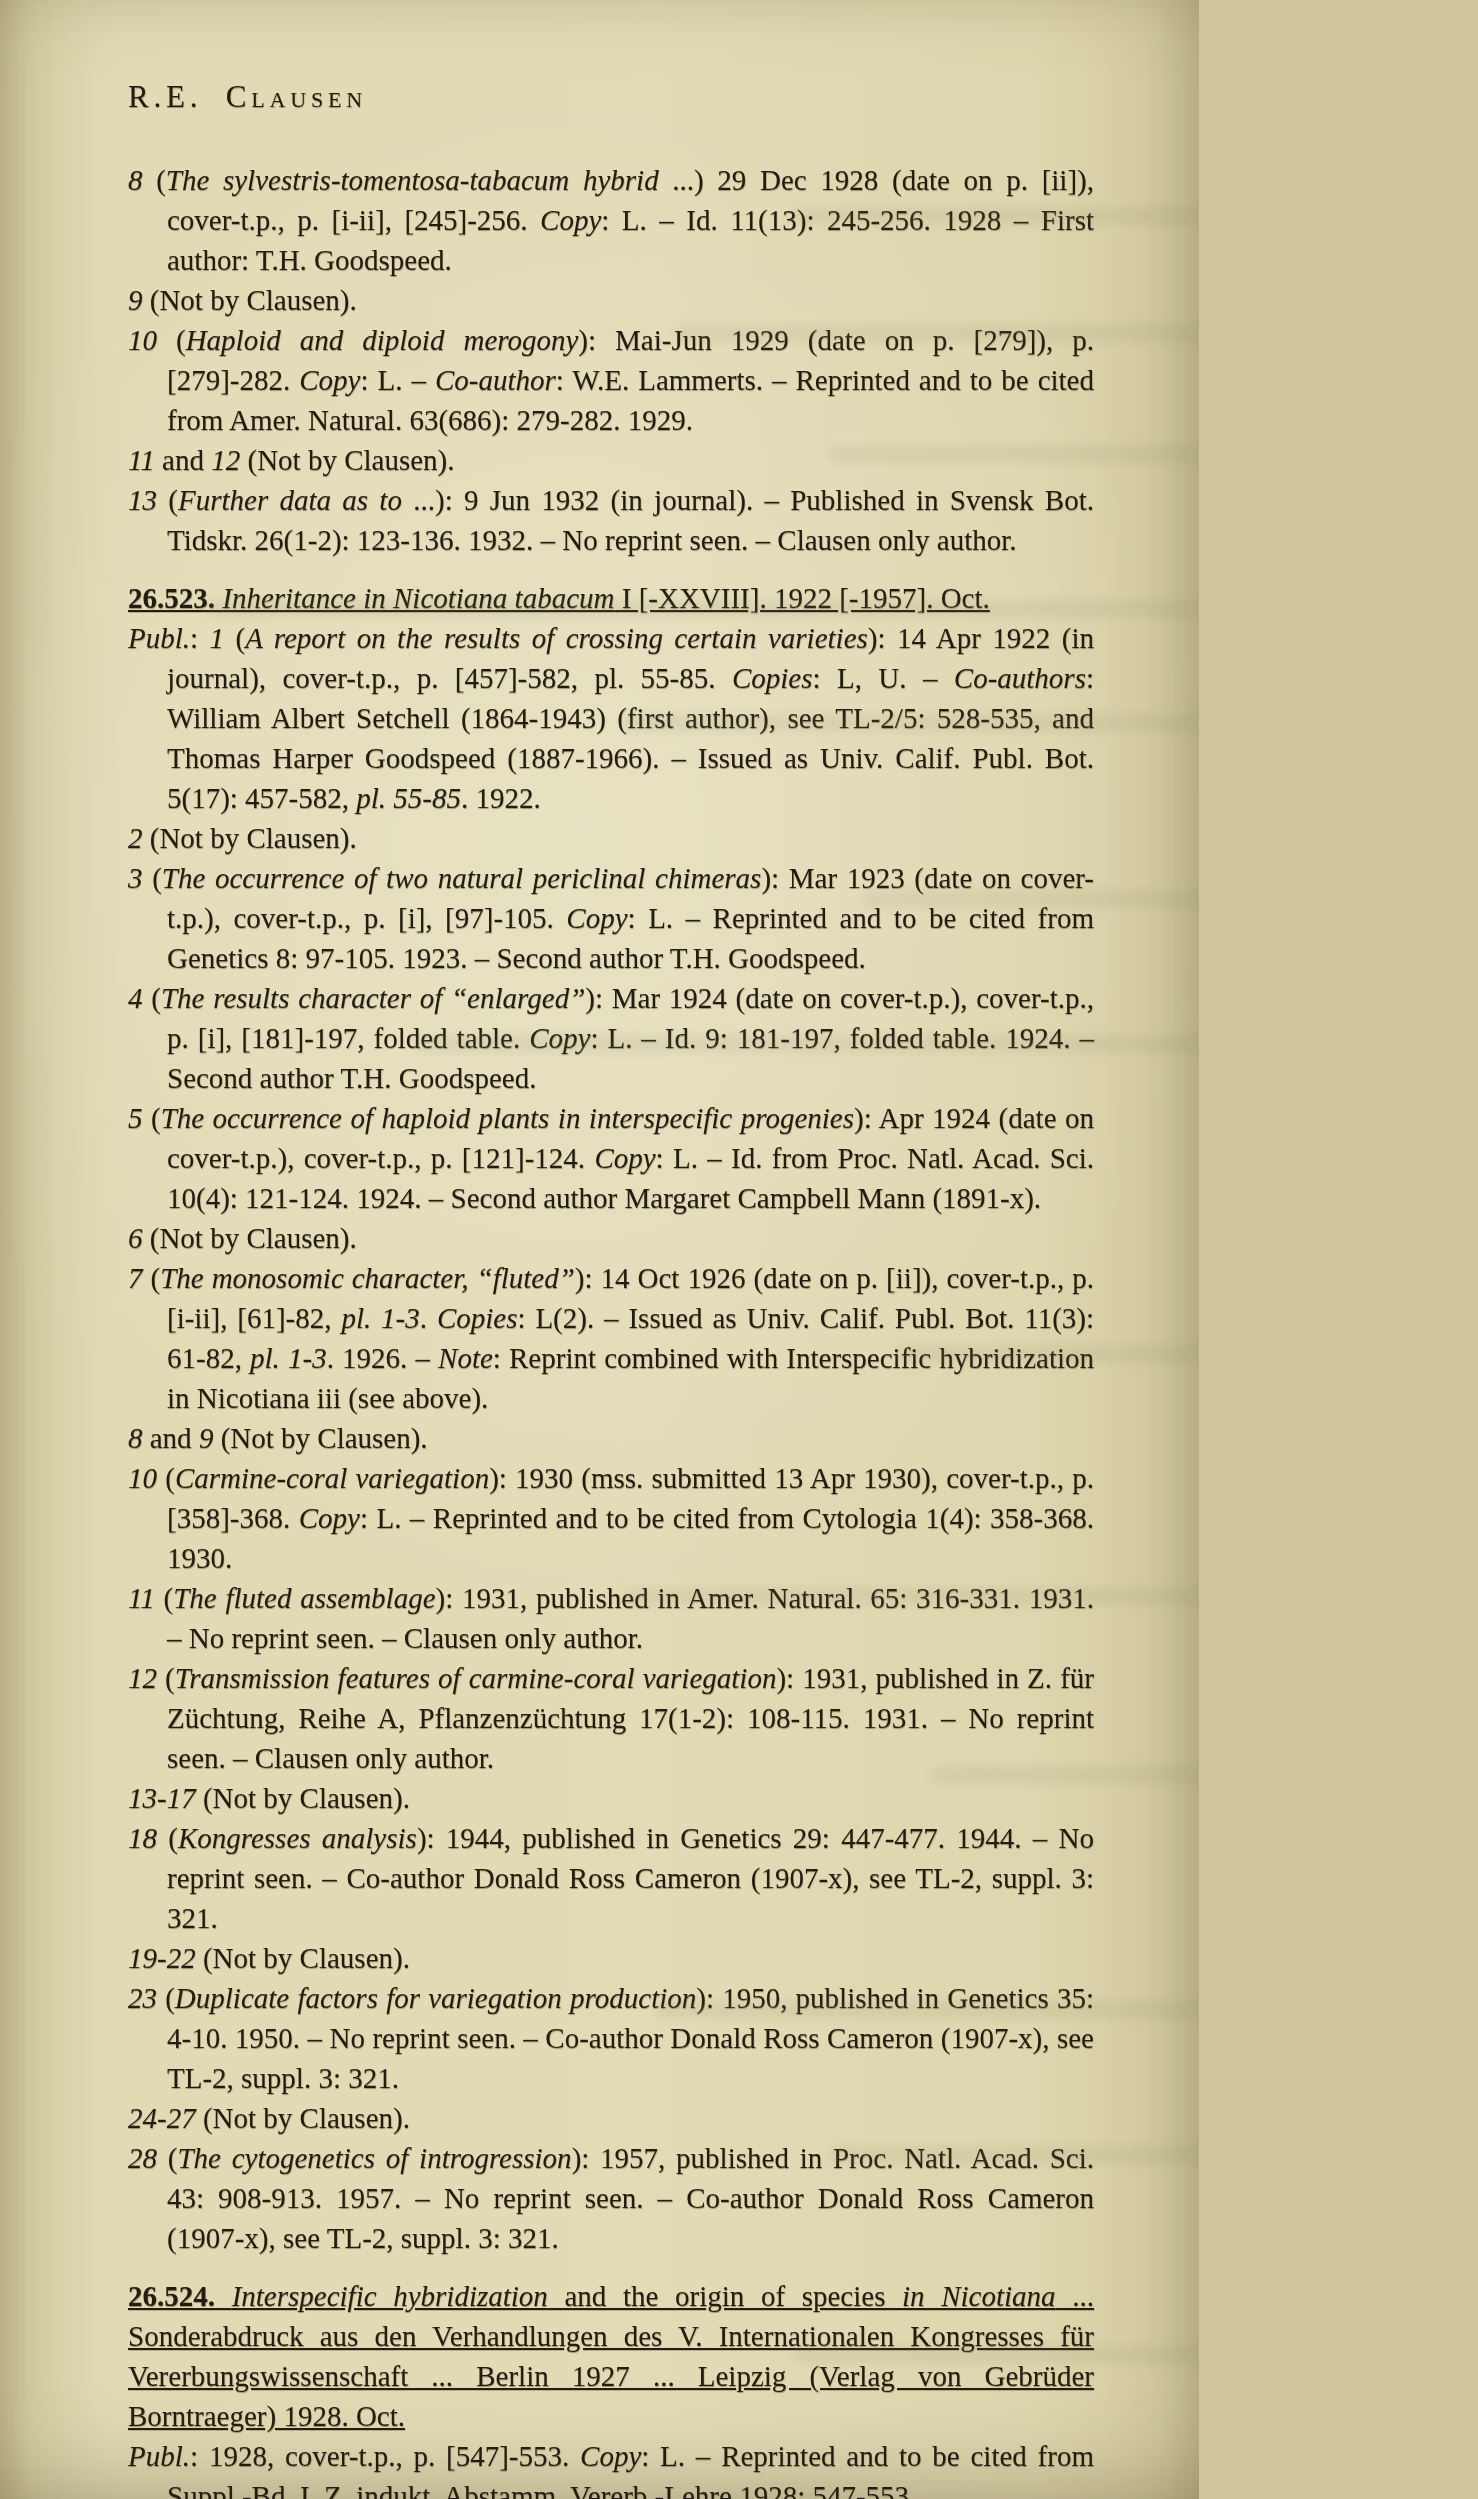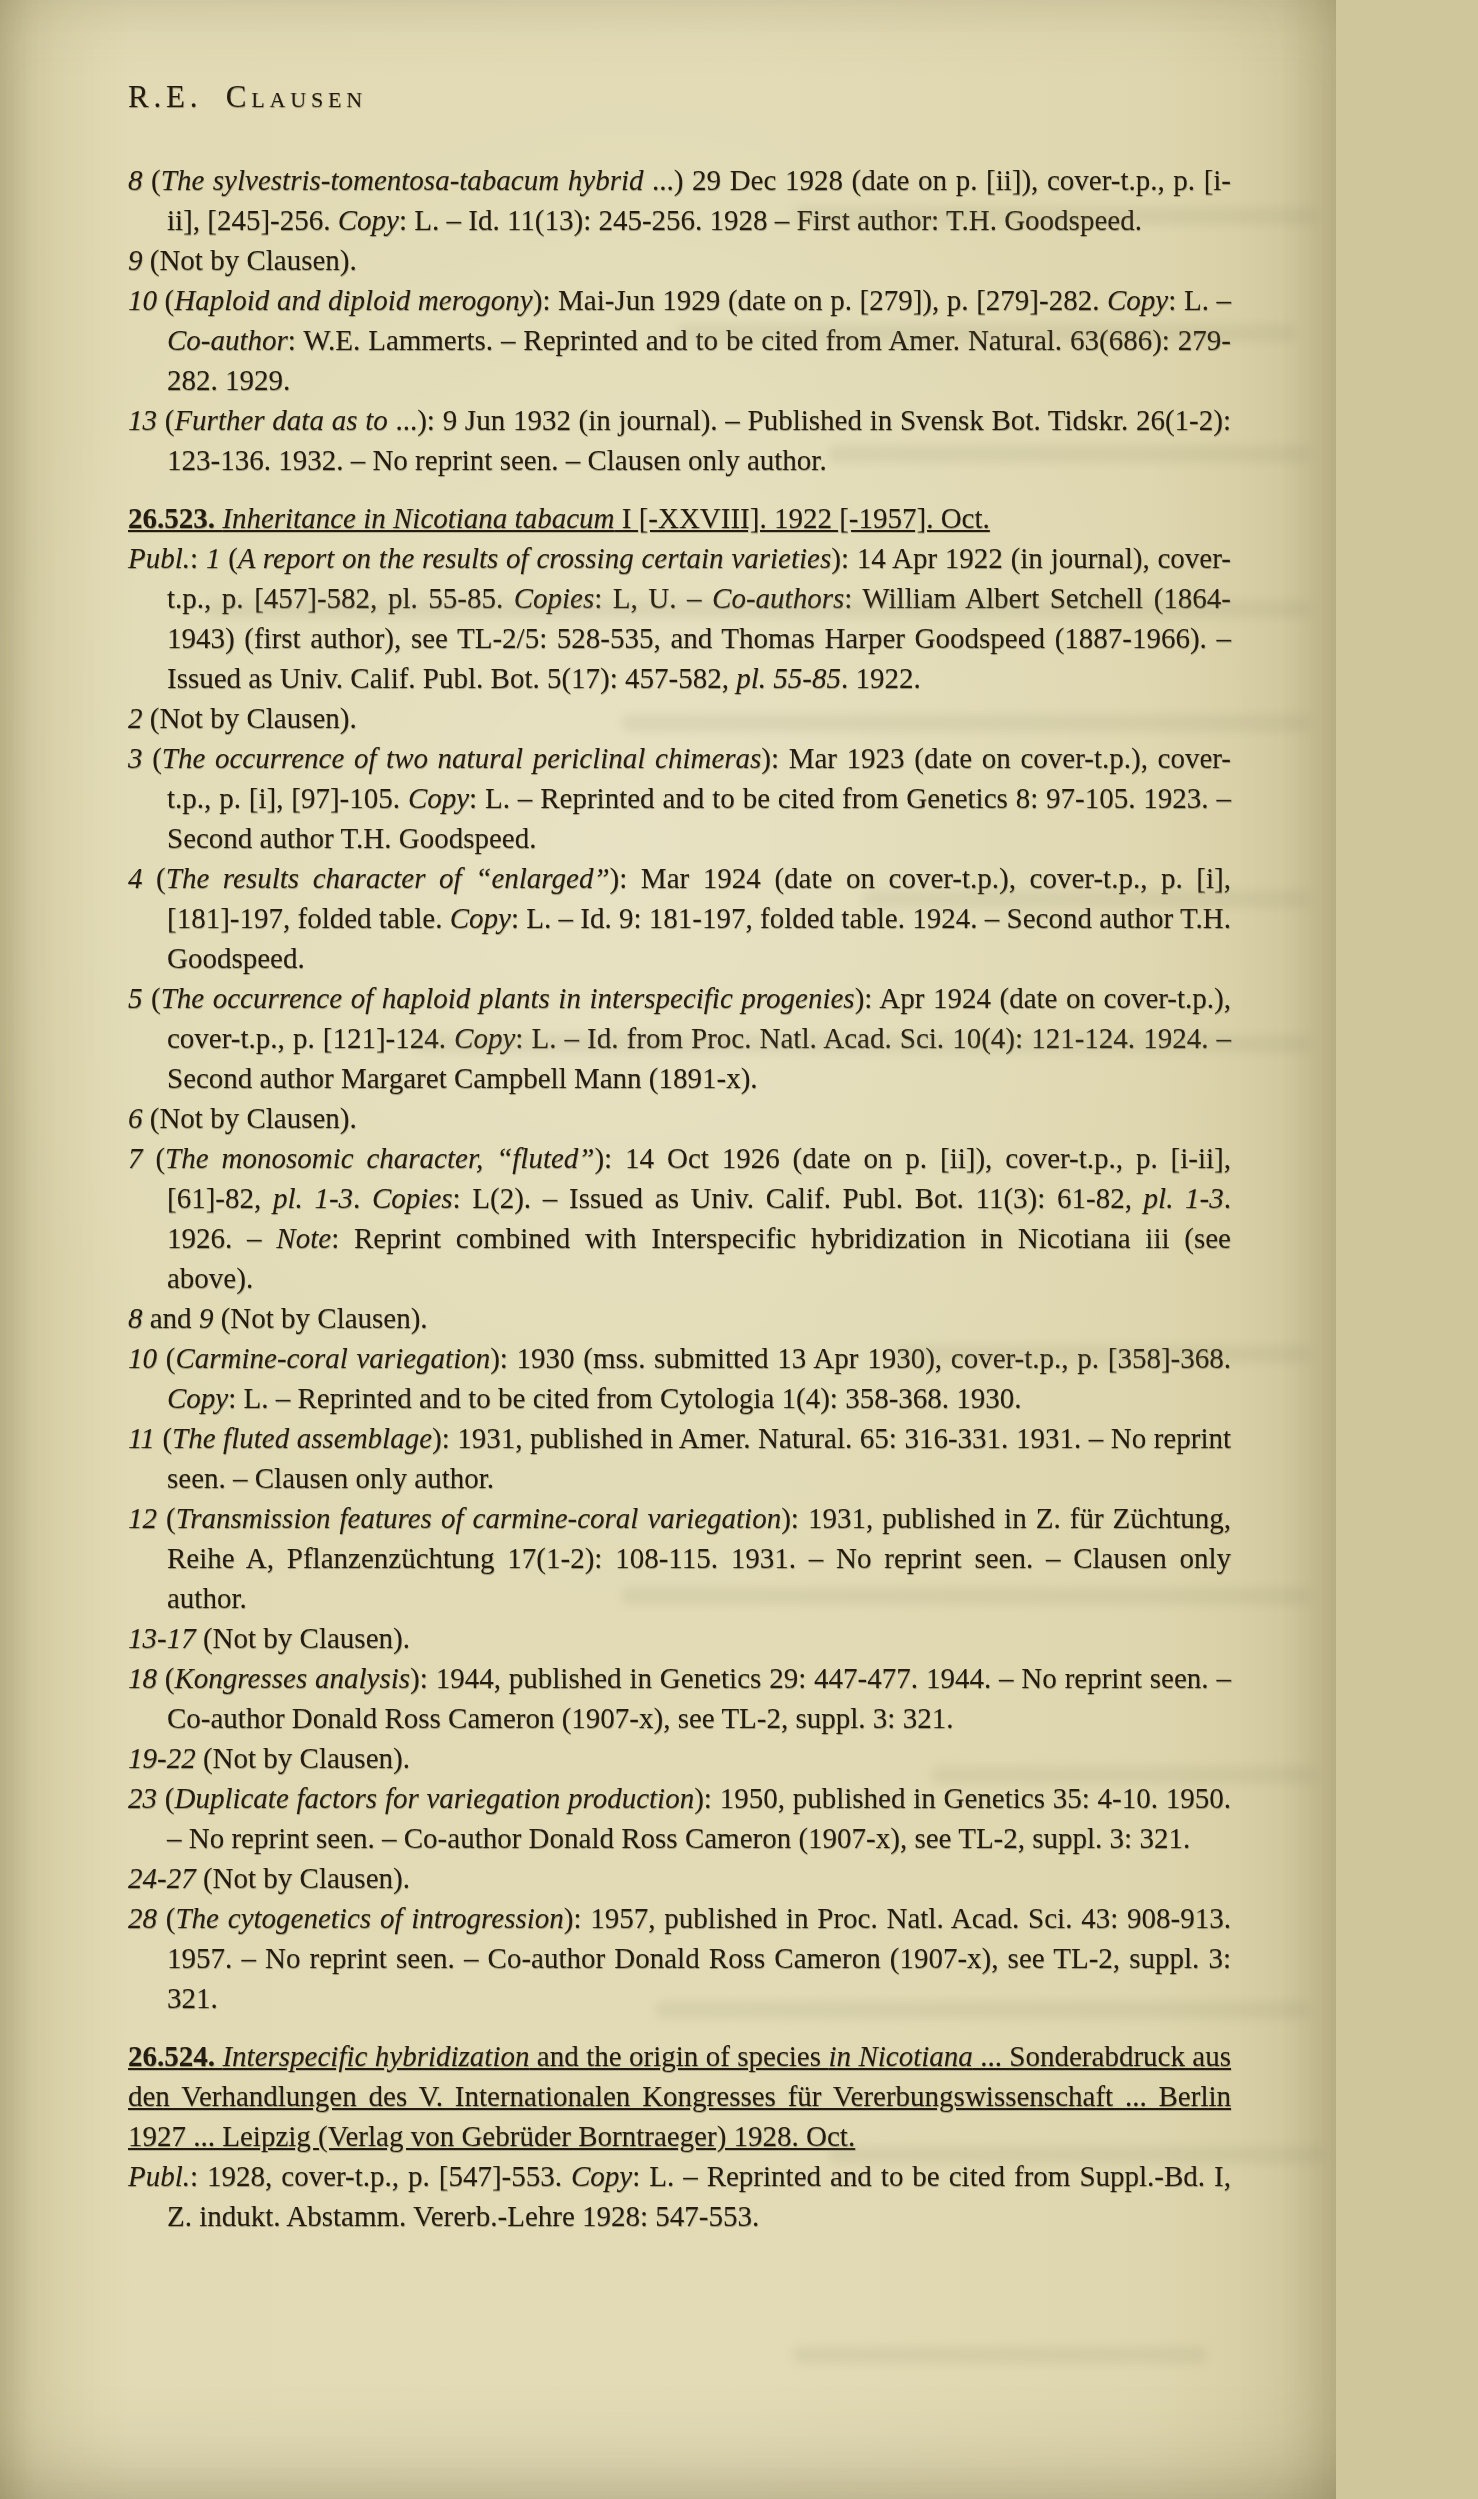--- a/index.html
+++ b/index.html
@@ -1,18 +1,18 @@
 <!DOCTYPE html>
 <html style="font-size:11px"><head>
 <meta charset="utf-8">
 <style>
   html,body{margin:0;padding:0;background:#cfc69c;}
   .page{
     position:relative;
-    width:1336px;height:2500px;
+    width:1199px;height:2500px;
     box-sizing:border-box;
     padding:77px 105px 0 128px;
     background:
       radial-gradient(ellipse 966px 1104px at 46% 34%, rgba(255,255,250,0.20), rgba(255,255,250,0) 70%),
       linear-gradient(90deg,#cec59a 0%,#dad2a9 2.5%,#e1dab4 10%,#e2dbb6 55%,#ded6ae 86%,#d5cca2 96%,#cbc296 100%),
       #ded6ae;
     box-shadow:
       inset 0 -62px 97px -55px rgba(95,85,50,0.38),
       inset 0 48px 83px -62px rgba(110,100,60,0.25),
       inset 62px 0 97px -69px rgba(95,85,50,0.30),
@@ -69,20 +69,21 @@
   <div class="ghost" style="left:655px;top:2001px;width:655px;"></div>
   <div class="ghost" style="left:828px;top:2146px;width:497px;"></div>
   <div class="ghost" style="left:793px;top:2346px;width:414px;"></div>
 
   <h1 class="header">R.E. Clausen</h1>
 
   <div>
       <p class="para hang"><span class="seg-i">8</span><span class="seg-r"> (</span><span class="seg-i">The sylvestris-tomentosa-tabacum hybrid</span><span class="seg-r"> ...) 29 Dec 1928 (date on p. [ii]), cover-t.p., p. [i-ii], [245]-256. </span><span class="seg-i">Copy</span><span class="seg-r">: L. – Id. 11(13): 245-256. 1928 – First author: T.H. Goodspeed.</span></p>
       <p class="para hang"><span class="seg-i">9</span><span class="seg-r"> (Not by Clausen).</span></p>
       <p class="para hang"><span class="seg-i">10</span><span class="seg-r"> (</span><span class="seg-i">Haploid and diploid merogony</span><span class="seg-r">): Mai-Jun 1929 (date on p. [279]), p. [279]-282. </span><span class="seg-i">Copy</span><span class="seg-r">: L. – </span><span class="seg-i">Co-author</span><span class="seg-r">: W.E. Lammerts. – Reprinted and to be cited from Amer. Natural. 63(686): 279-282. 1929.</span></p>
+      <p class="para hang"><span class="seg-i">11</span><span class="seg-r"> and </span><span class="seg-i">12</span><span class="seg-r"> (Not by Clausen).</span></p>
       <p class="para hang"><span class="seg-i">13</span><span class="seg-r"> (</span><span class="seg-i">Further data as to</span><span class="seg-r"> ...): 9 Jun 1932 (in journal). – Published in Svensk Bot. Tidskr. 26(1-2): 123-136. 1932. – No reprint seen. – Clausen only author.</span></p>
       <p class="para gap"><span class="seg-b">26.523.</span><span class="seg-r"> </span><span class="seg-i">Inheritance in Nicotiana tabacum</span><span class="seg-r"> I [-XXVIII]. 1922 [-1957]. Oct.</span></p>
       <p class="para hang"><span class="seg-i">Publ.</span><span class="seg-r">: </span><span class="seg-i">1</span><span class="seg-r"> (</span><span class="seg-i">A report on the results of crossing certain varieties</span><span class="seg-r">): 14 Apr 1922 (in journal), cover-t.p., p. [457]-582, pl. 55-85. </span><span class="seg-i">Copies</span><span class="seg-r">: L, U. – </span><span class="seg-i">Co-authors</span><span class="seg-r">: William Albert Setchell (1864-1943) (first author), see TL-2/5: 528-535, and Thomas Harper Goodspeed (1887-1966). – Issued as Univ. Calif. Publ. Bot. 5(17): 457-582, </span><span class="seg-i">pl. 55-85</span><span class="seg-r">. 1922.</span></p>
       <p class="para hang"><span class="seg-i">2</span><span class="seg-r"> (Not by Clausen).</span></p>
       <p class="para hang"><span class="seg-i">3</span><span class="seg-r"> (</span><span class="seg-i">The occurrence of two natural periclinal chimeras</span><span class="seg-r">): Mar 1923 (date on cover-t.p.), cover-t.p., p. [i], [97]-105. </span><span class="seg-i">Copy</span><span class="seg-r">: L. – Reprinted and to be cited from Genetics 8: 97-105. 1923. – Second author T.H. Goodspeed.</span></p>
       <p class="para hang"><span class="seg-i">4</span><span class="seg-r"> (</span><span class="seg-i">The results character of “enlarged”</span><span class="seg-r">): Mar 1924 (date on cover-t.p.), cover-t.p., p. [i], [181]-197, folded table. </span><span class="seg-i">Copy</span><span class="seg-r">: L. – Id. 9: 181-197, folded table. 1924. – Second author T.H. Goodspeed.</span></p>
       <p class="para hang"><span class="seg-i">5</span><span class="seg-r"> (</span><span class="seg-i">The occurrence of haploid plants in interspecific progenies</span><span class="seg-r">): Apr 1924 (date on cover-t.p.), cover-t.p., p. [121]-124. </span><span class="seg-i">Copy</span><span class="seg-r">: L. – Id. from Proc. Natl. Acad. Sci. 10(4): 121-124. 1924. – Second author Margaret Campbell Mann (1891-x).</span></p>
       <p class="para hang"><span class="seg-i">6</span><span class="seg-r"> (Not by Clausen).</span></p>
       <p class="para hang"><span class="seg-i">7</span><span class="seg-r"> (</span><span class="seg-i">The monosomic character, “fluted”</span><span class="seg-r">): 14 Oct 1926 (date on p. [ii]), cover-t.p., p. [i-ii], [61]-82, </span><span class="seg-i">pl. 1-3</span><span class="seg-r">. </span><span class="seg-i">Copies</span><span class="seg-r">: L(2). – Issued as Univ. Calif. Publ. Bot. 11(3): 61-82, </span><span class="seg-i">pl. 1-3</span><span class="seg-r">. 1926. – </span><span class="seg-i">Note</span><span class="seg-r">: Reprint combined with Interspecific hybridization in Nicotiana iii (see above).</span></p>
       <p class="para hang"><span class="seg-i">8</span><span class="seg-r"> and </span><span class="seg-i">9</span><span class="seg-r"> (Not by Clausen).</span></p>

